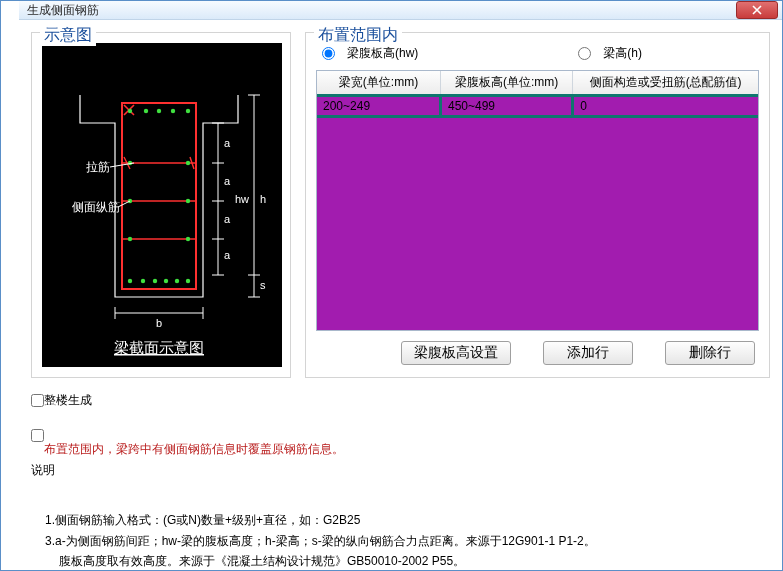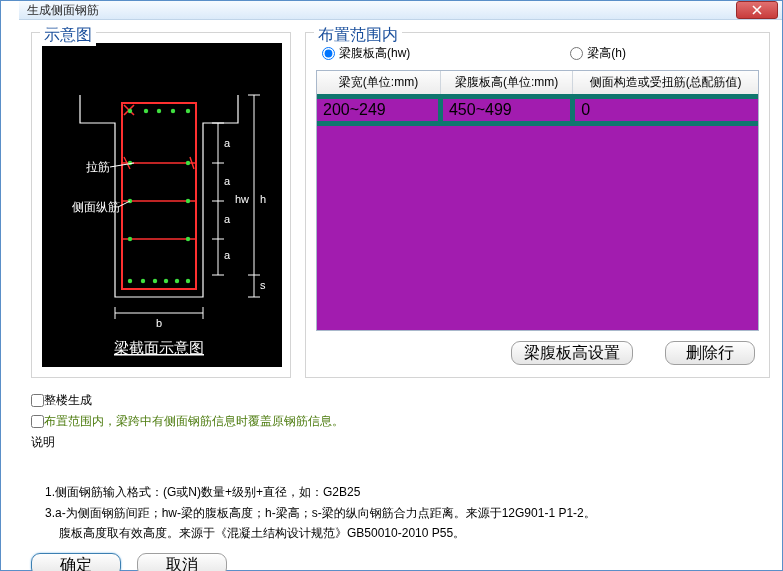--- a/index.html
+++ b/index.html
@@ -9,36 +9,36 @@
 .titlebar-title { color: #2a2a2a; font-size: 12px; }
 .close-btn { width: 42px; height: 18px; background: linear-gradient(#e07070, #c83c3c); border: 1px solid #9a2a2a; border-radius: 3px; display: flex; align-items: center; justify-content: center; color: #fff; font-weight: bold; font-size: 11px; cursor: pointer; }
 .content { flex: 1; padding: 6px 12px 10px 12px; display: flex; flex-direction: column; }
 .top-row { display: flex; gap: 14px; }
 .fieldset { border: 1px solid #d4d4d4; padding: 8px 10px 10px 10px; position: relative; margin-top: 6px; }
 .fieldset-title { position: absolute; top: -8px; left: 8px; background: #fff; padding: 0 4px; color: #1a4f9c; font-size: 16px; }
 .schematic-box { width: 260px; }
 .svg-area { width: 240px; height: 324px; background: #000; display: block; margin: 2px auto 0; }
 .settings-box { flex: 1; display: flex; flex-direction: column; }
 .radio-row { display: flex; gap: 160px; padding: 4px 6px 8px 6px; align-items: center; }
-.radio-row label { display: flex; align-items: center; gap: 4px; cursor: pointer; justify-content: space-between; }
+.radio-row label { display: flex; align-items: center; gap: 12px; cursor: pointer; justify-content: space-between; }
 .radio-row input { cursor: pointer; }
 .table-wrap { border: 1px solid #a9b8cb; flex: 1; background: #a21caf; min-height: 228px; }
 table { width: 100%; border-collapse: collapse; table-layout: fixed; }
 th { background: linear-gradient(#fdfdfd, #ececec); border: 1px solid #cfd6de; border-top: none; padding: 3px 4px; font-weight: normal; font-size: 12px; text-align: center; height: 22px; }
 th:first-child { border-left: none; }
 th:last-child { border-right: none; }
-td { border: 5px solid #0f766e; padding: 2px 6px; font-size: 16px; height: 20px; }
+td { border: 3px solid #0f766e; padding: 2px 6px; font-size: 12px; height: 20px; }
 td:first-child { border-left: none; }
 td:last-child { border-right: none; }
 .btn-row { display: flex; justify-content: flex-end; gap: 32px; padding: 10px 4px 2px 0; }
-.btn { min-width: 90px; height: 24px; background: linear-gradient(#fefefe, #e6e6e6); border: 1px solid #9f9f9f; border-radius: 9px; cursor: pointer; font-size: 16px; padding: 0 12px; }
+.btn { min-width: 90px; height: 24px; background: linear-gradient(#fefefe, #e6e6e6); border: 1px solid #9f9f9f; border-radius: 3px; cursor: pointer; font-size: 14px; padding: 0 12px; }
 .checks { margin-top: 14px; }
 .check-line { display: flex; align-items: center; margin-bottom: 4px; }
 .check-line input { cursor: pointer; }
-.blue-text { color: #4d7c0f; }
+.blue-text { color: #b91c1c; margin-top: 28px; }
 .notes-title { margin-top: 2px; margin-bottom: 16px; }
 .notes-list { list-style: none; padding-left: 14px; margin-top: 32px; }
 .notes-list li { margin-bottom: 3px; line-height: 1.5; }
 .sub-note { padding-left: 28px; margin-bottom: 3px; }
 .footer { display: flex; justify-content: flex-start; gap: 16px; padding: 8px 12px 0 0; margin-top: auto; }
 .btn-primary { border: 1px solid #3c7fb1; box-shadow: 0 0 2px #6bb3e8; }
 </style>
 </head>
 <body>
 
@@ -147,40 +147,41 @@
               <tr>
                 <td>200~249</td>
                 <td>450~499</td>
                 <td>0</td>
               </tr>
             </tbody>
           </table>
         </div>
         <div class="btn-row">
           <button class="btn">梁腹板高设置</button>
+          <button class="btn">添加行</button>
           <button class="btn">删除行</button>
         </div>
       </div>
     </div>
 
     <div class="checks">
       <div class="check-line">
         <input type="checkbox" style="">
         <span>整楼生成</span>
       </div>
       <div class="check-line">
         <input type="checkbox" style="">
         <span class="blue-text">布置范围内，梁跨中有侧面钢筋信息时覆盖原钢筋信息。</span>
       </div>
       <div class="notes-title">说明</div>
       <ol class="notes-list">
         <li>1.侧面钢筋输入格式：(G或N)数量+级别+直径，如：G2B25</li>
         <li>3.a-为侧面钢筋间距；hw-梁的腹板高度；h-梁高；s-梁的纵向钢筋合力点距离。来源于12G901-1 P1-2。</li>
       </ol>
-      <div class="sub-note">腹板高度取有效高度。来源于《混凝土结构设计规范》GB50010-2010 P55。</div>
+      <div class="sub-note">腹板高度取有效高度。来源于《混凝土结构设计规范》GB50010-2002 P55。</div>
     </div>
 
     <div class="footer">
       <button class="btn btn-primary">确定</button>
       <button class="btn">取消</button>
     </div>
   </div>
 </div>
 
 </body></html>

